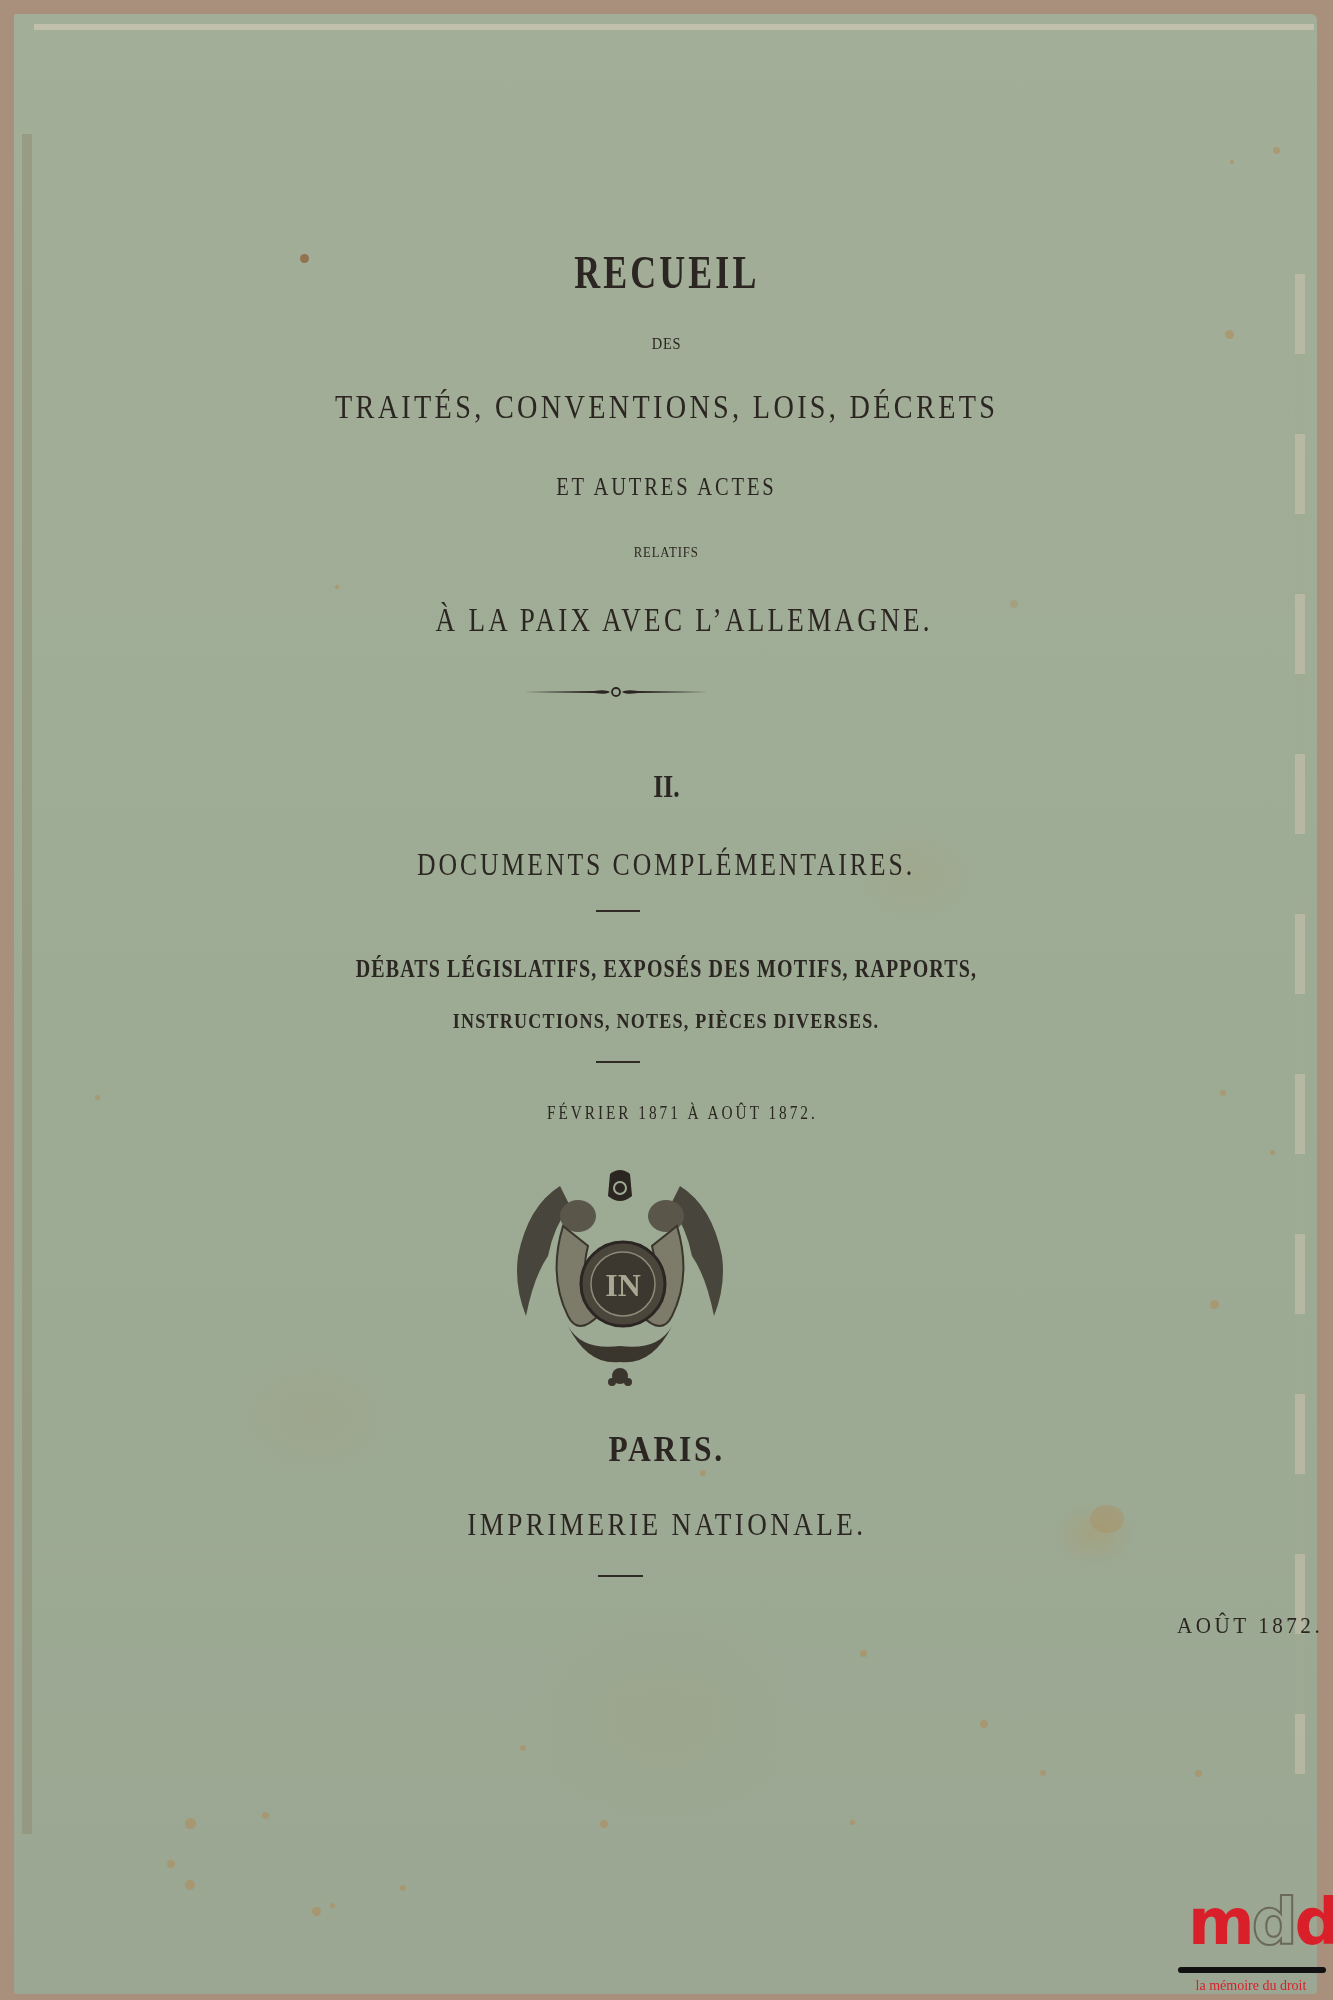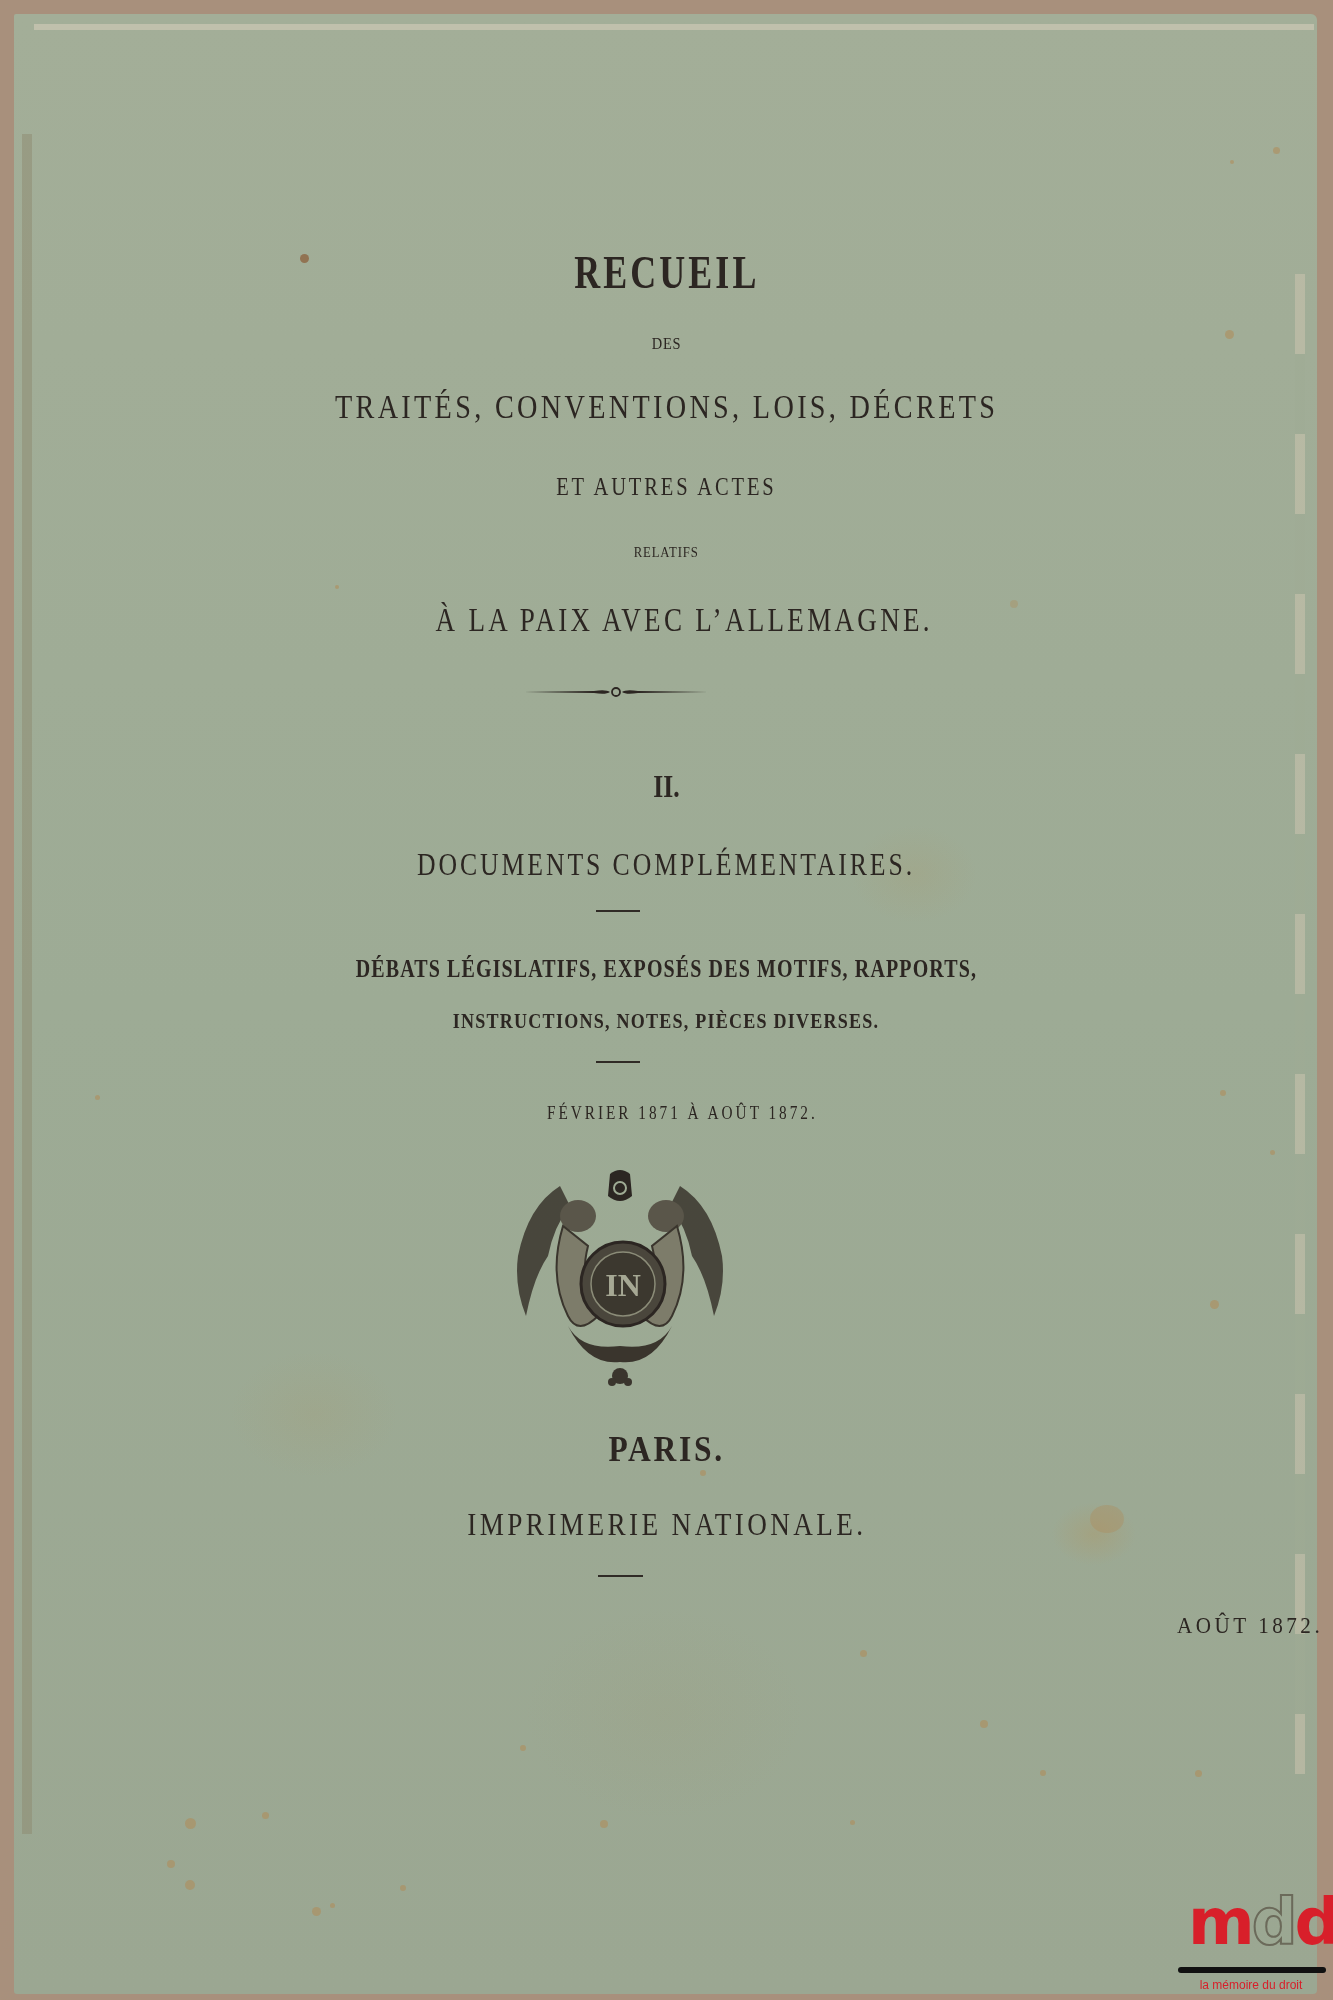--- a/index.html
+++ b/index.html
@@ -31,21 +31,21 @@
   .line span.t { display:inline-block; transform-origin:center center; }
 
   .spot { position:absolute; border-radius:50%; background:#b08a55; opacity:.55; }
 
   .rule { position:absolute; height:1.5px; background:#2f2a25; }
 
   .logo { position:absolute; left:1172px; top:1890px; width:158px; height:108px; }
   .logo-mdd { font-family:"DejaVu Sans", sans-serif; font-size:64px; font-weight:bold; color:#d81f2a; letter-spacing:-3px; line-height:1; position:absolute; left:16px; top:0; }
   .logo-mdd .outline { color:transparent; -webkit-text-stroke:2px #6b6a5a; }
   .logo-bar { position:absolute; left:6px; top:77px; width:148px; height:6px; background:#111; border-radius:3px; }
-  .logo-tag { position:absolute; left:0; top:88px; width:158px; text-align:center; font-family:Liberation Sans, sans-serif; font-size:12px; color:#d81f2a; white-space:nowrap; }
+  .logo-tag { position:absolute; left:0; top:88px; width:158px; text-align:center; font-family:Liberation Serif, serif; font-size:14px; color:#d81f2a; white-space:nowrap; }
 </style>
 </head>
 <body>
 
 <div class="page">
   <div class="edge-top"></div>
   <div class="edge-right"></div>
   <div class="edge-left"></div>
 </div>
 

